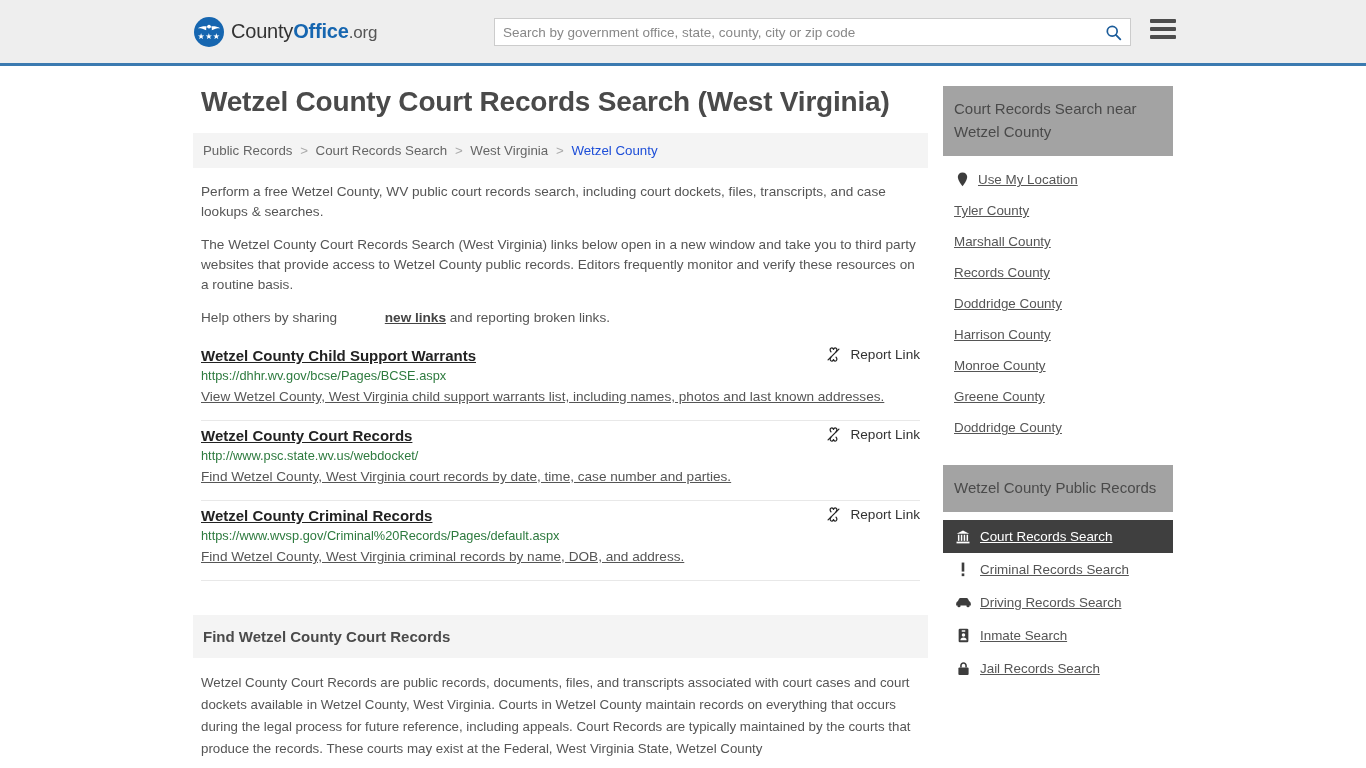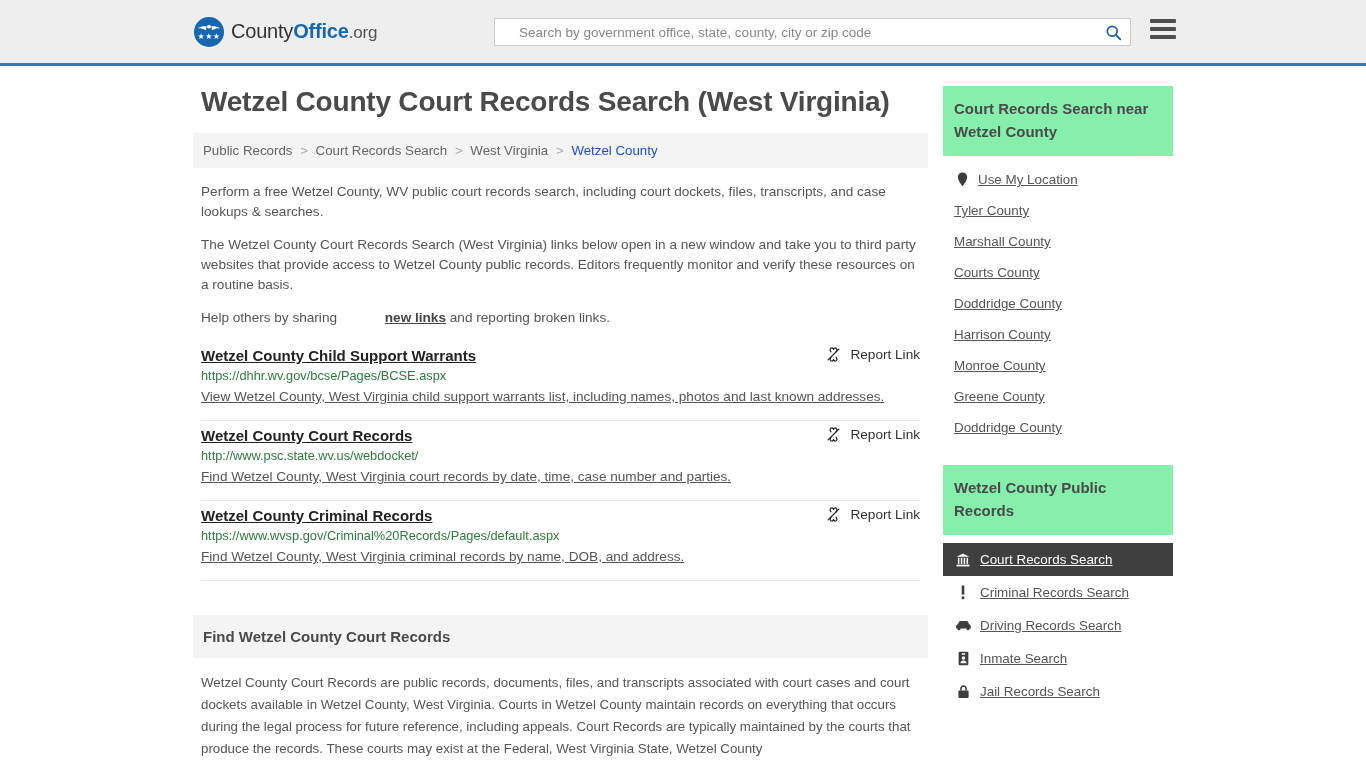--- a/index.html
+++ b/index.html
@@ -69,21 +69,21 @@
     height: 28px;
     background: #fff;
     border: 1px solid #ccc;
     display: flex;
     align-items: center;
   }
   .search-input {
     border: 0; outline: 0;
     flex: 1;
     height: 26px;
-    padding: 0 24px;
+    padding: 0 8px;
     font-size: 13.5px;
     font-family: "Liberation Sans", sans-serif;
     color: #333;
     background: transparent;
   }
   .search-input::placeholder { color: #888; }
   .search-btn {
     width: 34px; height: 26px;
     border: 0; background: transparent;
     display: flex; align-items: center; justify-content: center;
@@ -212,24 +212,24 @@
   }
   .find-body {
     padding: 14px 8px 0 8px;
     font-size: 13.3px;
     line-height: 22px;
     color: #555;
   }
 
   
   .side-head {
-    background: #86efac;
+    background: #a3a3a3;
     padding: 11px 11px 13px 11px;
     font-size: 15px;
-    font-weight: bold;
+    font-weight: normal;
     color: #4a4a4a;
     line-height: 23px;
   }
   .side-list { padding: 8px 0 0 0; }
   .side-item {
     display: flex;
     align-items: center;
     padding: 8px 11px;
     font-size: 13.4px;
   }
@@ -413,21 +413,21 @@
           <a>Use My Location</a>
         </div>
 
         <div class="side-item plain">
           <a>Tyler County</a>
         </div>
         <div class="side-item plain">
           <a>Marshall County</a>
         </div>
         <div class="side-item plain">
-          <a>Courts County</a>
+          <a>Records County</a>
         </div>
         <div class="side-item plain">
           <a>Doddridge County</a>
         </div>
         <div class="side-item plain">
           <a>Harrison County</a>
         </div>
         <div class="side-item plain">
           <a>Monroe County</a>
         </div>

